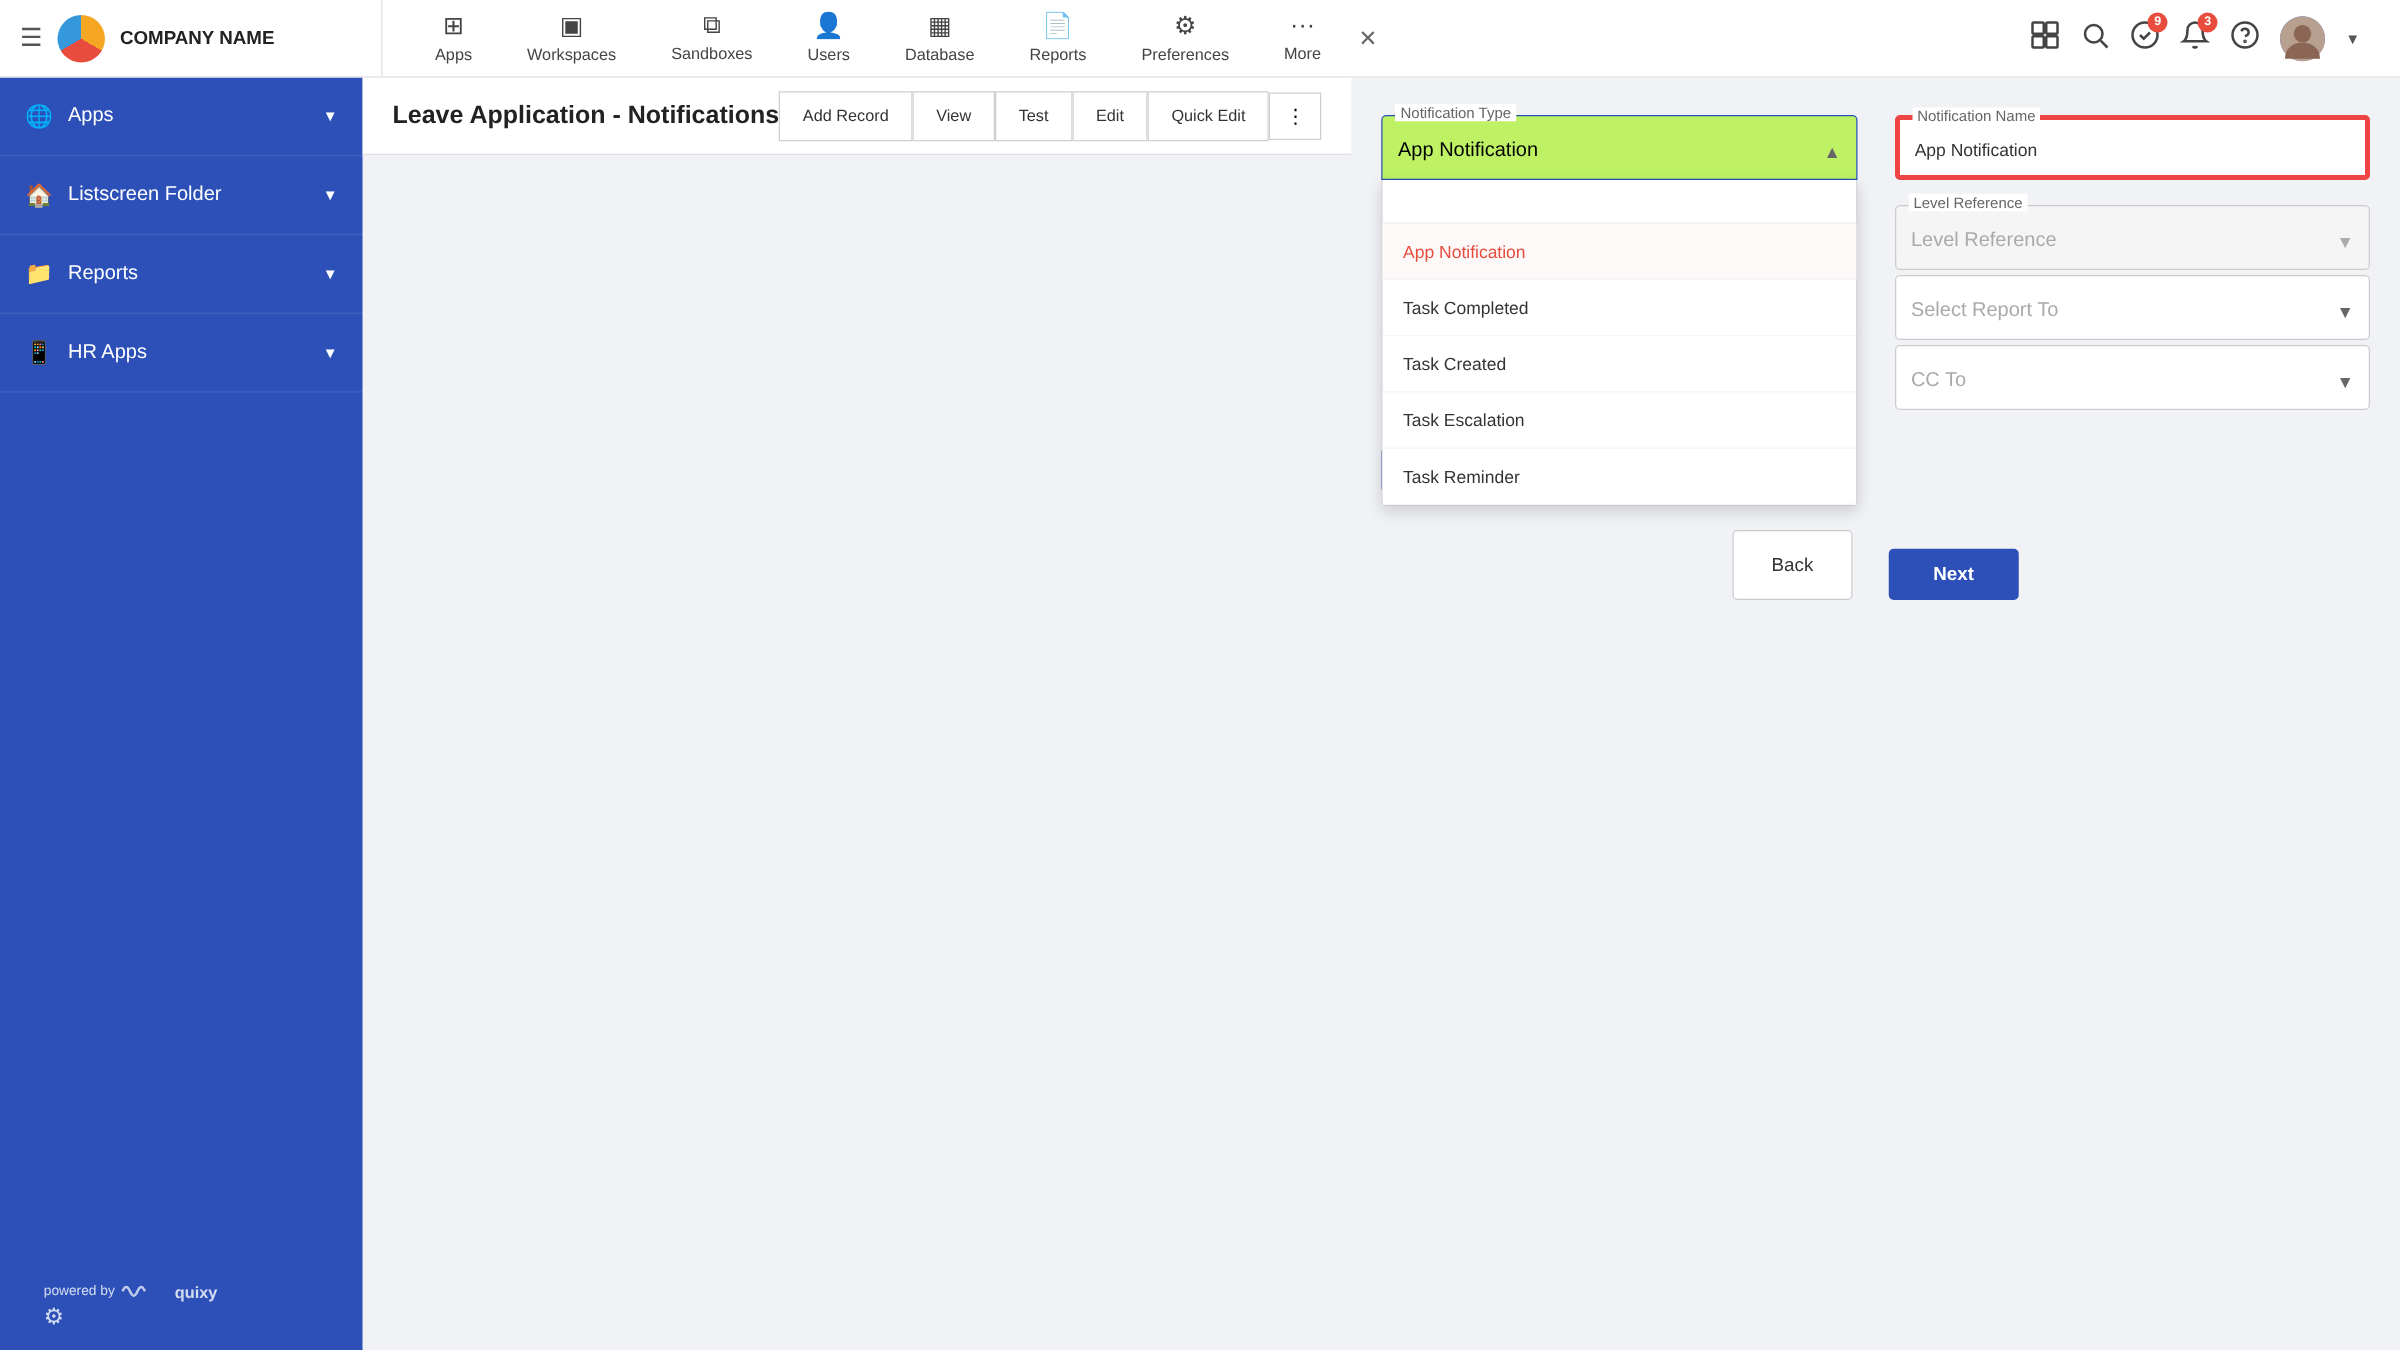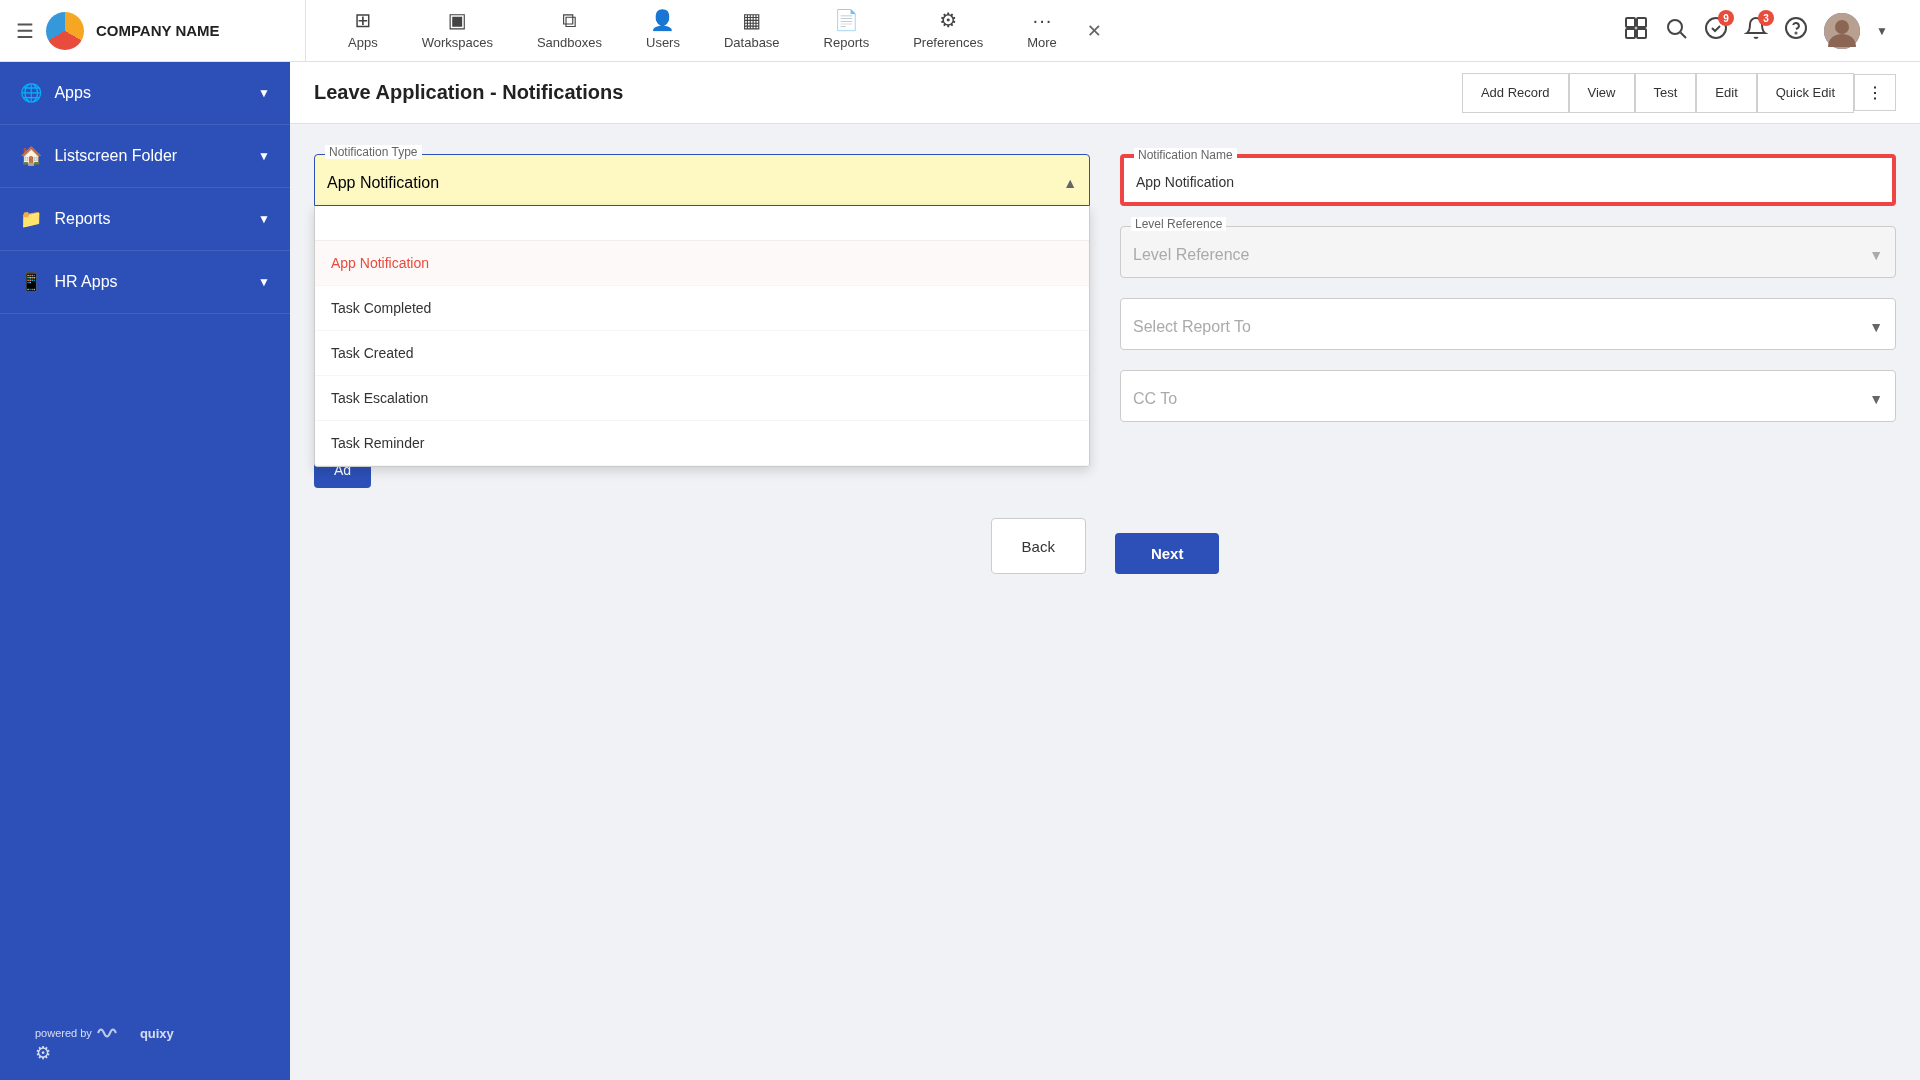--- a/index.html
+++ b/index.html
@@ -128,21 +128,20 @@
       justify-content: space-between;
       flex-direction: column;
     }
     .quixy-logo { display: flex; align-items: center; gap: 4px; }
     .gear-icon { color: rgba(255,255,255,0.8); font-size: 18px; cursor: pointer; }
 
     
     .content {
       flex: 1;
       display: flex;
-      flex-direction: column;
       overflow: hidden;
       justify-content: space-between;
     }
 
     
     .page-header {
       background: #fff;
       padding: 0 24px;
       height: 62px;
       display: flex;
@@ -255,21 +254,21 @@
     .dropdown-select.disabled .inner span { color: #aaa; }
 
     
     .notif-type-wrapper {
       position: relative;
     }
 
     .notif-type-select {
       border: 1px solid #2c50b8;
       border-radius: 4px 4px 0 0;
-      background: #fef9c3;
+      background: #bef264;
       padding: 8px 12px;
       min-height: 52px;
       display: flex;
       align-items: center;
       cursor: pointer;
       position: relative;
     }
     .notif-type-select .form-field-label {
       position: absolute;
       top: -10px;
@@ -549,21 +548,21 @@
             <span class="form-field-label">Notification Name</span>
             <input class="form-input" type="text" value="App Notification" style="">
           </div>
         </div>
       </div>
 
       <div style="display:flex; gap:30px; margin-bottom:20px; align-items:flex-start;">
 
         <div style="flex:1;"></div>
 
-        <div style="flex:1; display:flex; flex-direction:column; gap:20px;">
+        <div style="flex:1; display:flex; flex-direction:column; gap:4px;">
 
           <div class="dropdown-select disabled">
             <span class="form-field-label">Level Reference</span>
             <div class="inner">
               <span style="color:#aaa;">Level Reference</span>
               <span class="select-arrow">▼</span>
             </div>
           </div>
 
           <div class="dropdown-select">

